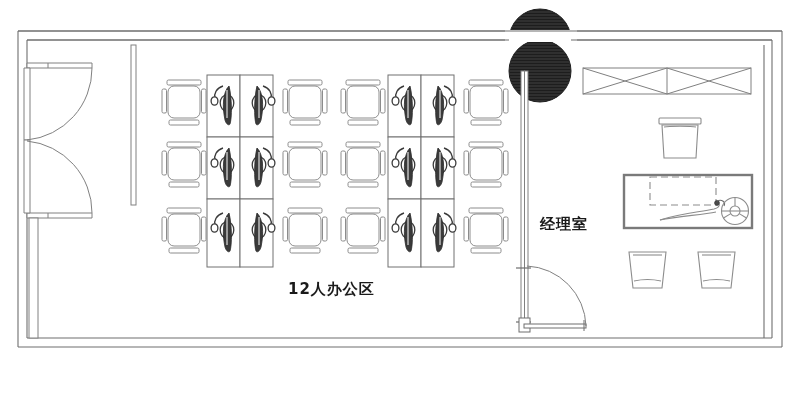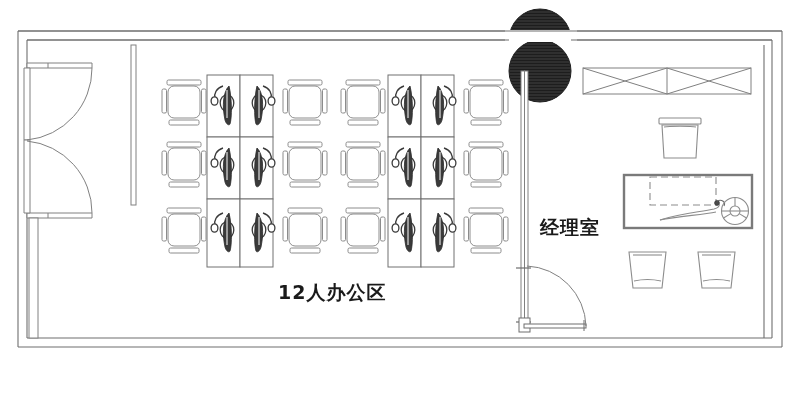--- a/index.html
+++ b/index.html
@@ -27,28 +27,28 @@
   }
   .label-text {
     position: absolute;
     color: #1a1a1a;
     font-weight: 700;
     letter-spacing: 1px;
     white-space: nowrap;
     font-family: "DejaVu Sans", "Liberation Sans", sans-serif;
   }
   #label-office-area {
-    left: 278px;
+    left: 288px;
     top: 280px;
-    font-size: 19px;
+    font-size: 15px;
   }
   #label-manager-room {
     left: 540px;
     top: 215px;
-    font-size: 19px;
+    font-size: 15px;
   }
 </style>
 </head>
 <body>
 
 <div id="plan-root">
 
   <svg id="plan-svg" viewBox="0 0 800 411">
     <defs>
       <pattern id="hatch-column" width="3" height="3" patternUnits="userSpaceOnUse" patternTransform="rotate(0)">

